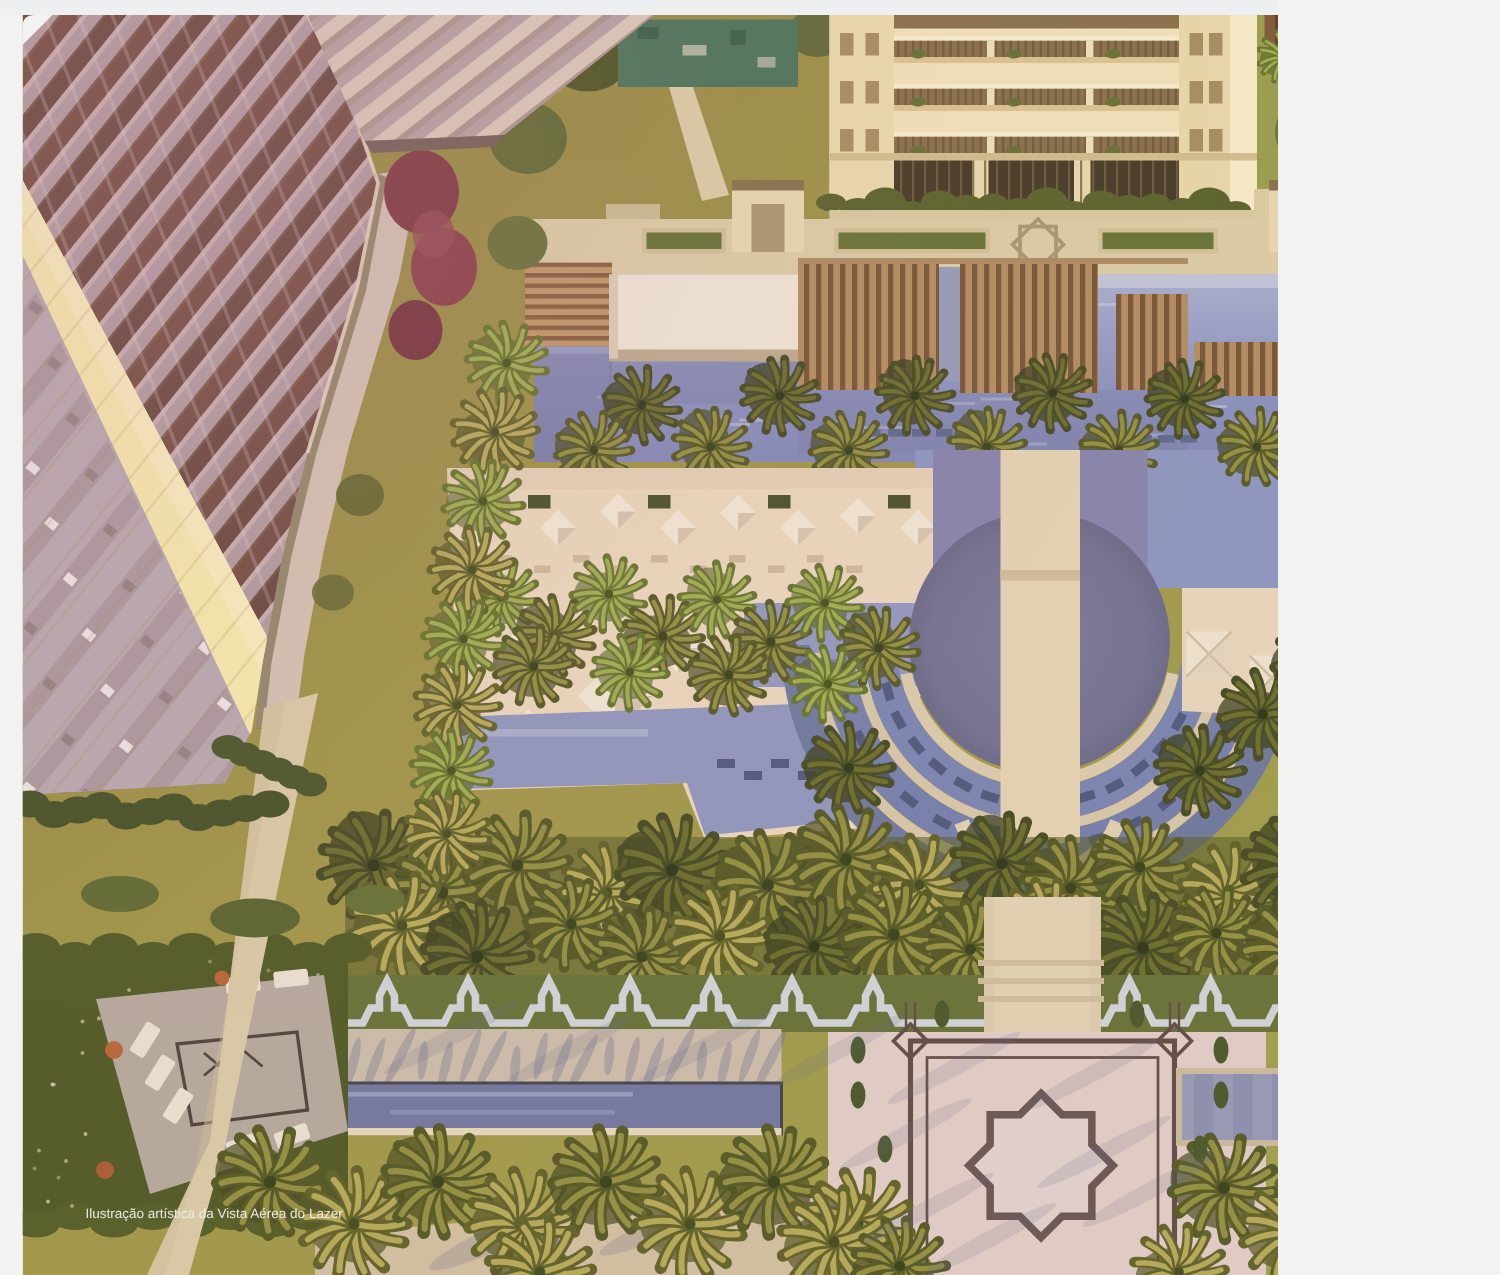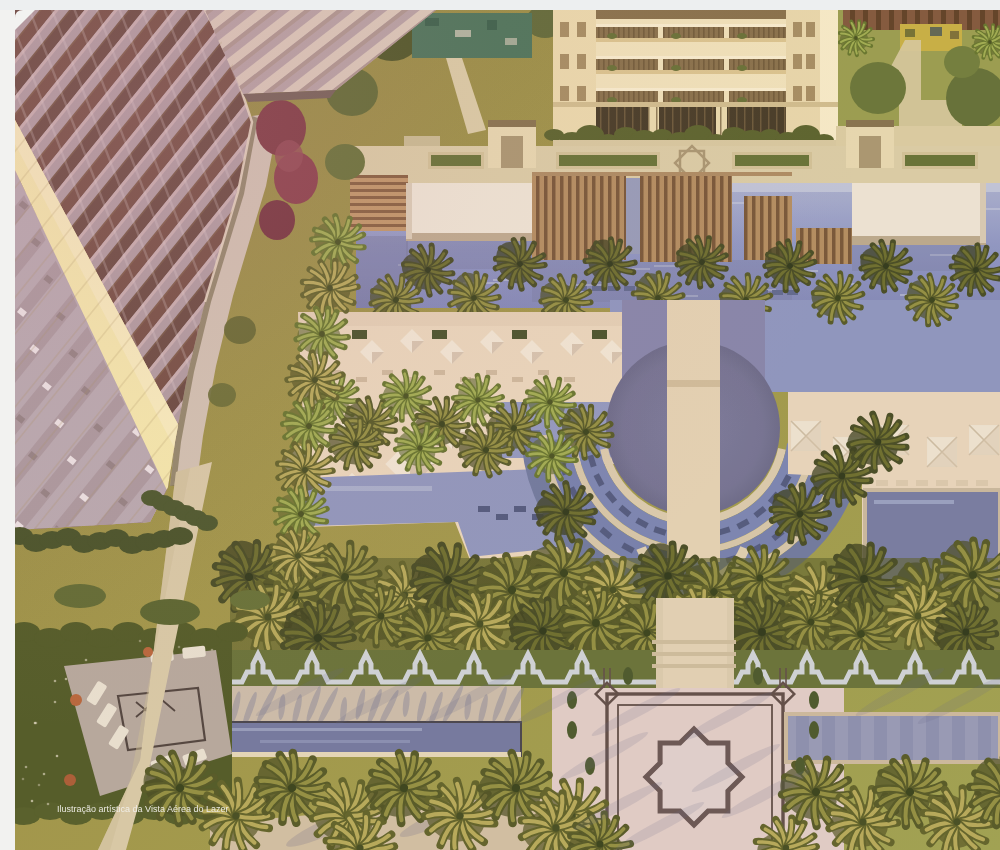--- a/index.html
+++ b/index.html
@@ -1,16 +1,16 @@
 <!DOCTYPE html>
 <html><head><meta charset="utf-8">
 <style>
 html,body{margin:0;padding:0;background:#f2f2f0;}
 body{font-family:"Liberation Sans",sans-serif;}
-#wrap{width:1000px;height:850px;overflow:hidden;}
+#wrap{width:852px;height:850px;overflow:hidden;}
 </style></head>
 <body>
 <div id="wrap">
 <svg xmlns="http://www.w3.org/2000/svg" width="1000" height="850" viewBox="0 0 1000 850">
 
 <defs>
 <linearGradient id="lawnG" x1="0" y1="0" x2="1" y2="1">
  <stop offset="0" stop-color="#88803a"></stop>
  <stop offset="0.45" stop-color="#9b9343"></stop>
  <stop offset="1" stop-color="#99a04c"></stop>

